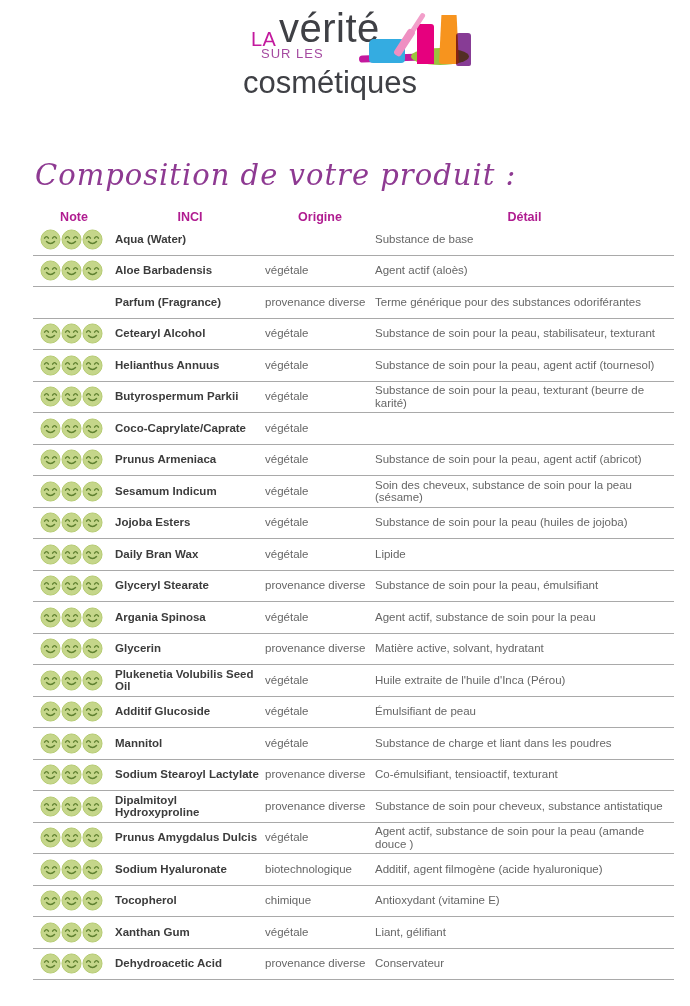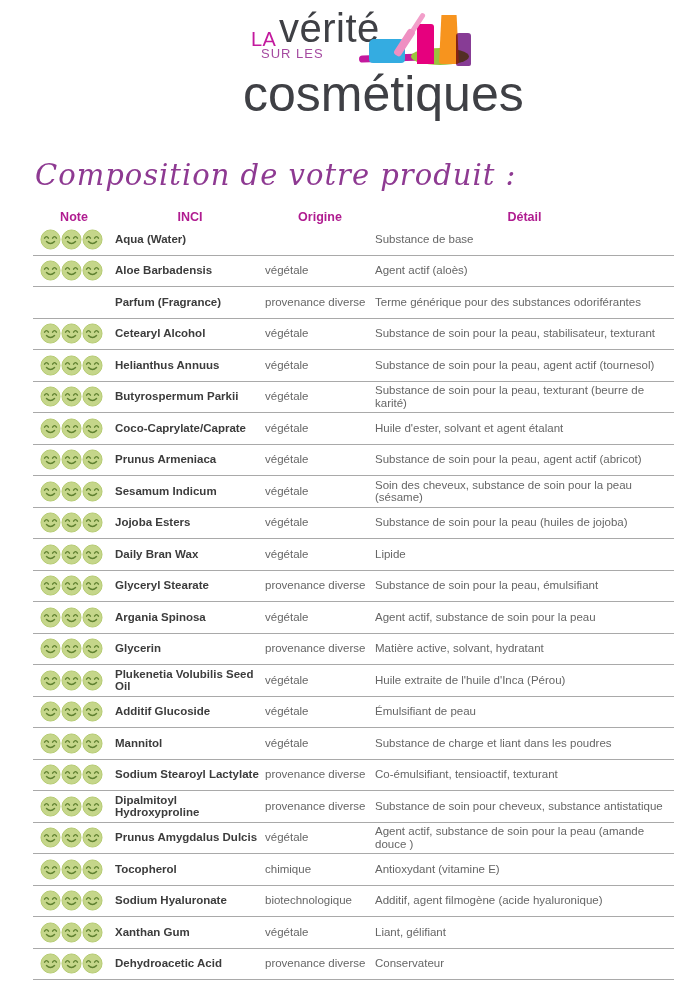--- a/index.html
+++ b/index.html
@@ -19,21 +19,21 @@
   *{margin:0;padding:0;box-sizing:border-box;}
   html,body{background:#fff;}
   body{font-family:"Liberation Sans",sans-serif;}
   .page{position:relative;width:690px;height:1006px;background:#fff;overflow:hidden;}
 
   
   .logo{position:absolute;left:243px;top:10px;width:230px;height:96px;cursor:pointer;}
   .logo-la{position:absolute;left:8px;top:18px;font-size:20px;font-weight:400;color:var(--logo-pink);letter-spacing:.5px;}
   .logo-verite{position:absolute;left:36px;top:-4px;font-size:40px;font-weight:300;color:var(--logo-dark);letter-spacing:.5px;}
   .logo-surles{position:absolute;left:18px;top:36px;font-size:13px;font-weight:400;color:var(--logo-purple);letter-spacing:1px;}
-  .logo-cosmetiques{position:absolute;left:0px;top:55px;font-size:50px;font-weight:300;color:var(--logo-dark);letter-spacing:0px;}
+  .logo-cosmetiques{position:absolute;left:0px;top:55px;font-size:31px;font-weight:300;color:var(--logo-dark);letter-spacing:0px;}
   .logo-art{position:absolute;left:126px;top:-4px;width:105px;height:70px;}
   .art-stroke{position:absolute;left:-10px;top:48px;width:96px;height:7px;background:var(--logo-pink);border-radius:4px;transform:rotate(-2deg);}
   .art-blob{position:absolute;left:42px;top:42px;width:58px;height:17px;background:#9cc23d;border-radius:50%;}
   .art-jar{position:absolute;left:0px;top:33px;width:36px;height:24px;background:#34ace1;border-radius:5px 5px 4px 4px;}
   .art-lipstick{position:absolute;left:48px;top:18px;width:17px;height:40px;background:#e6007e;border-radius:3px 3px 0 0;}
   .art-tube{position:absolute;left:70px;top:9px;width:20px;height:49px;background:#f7941e;clip-path:polygon(12% 0,88% 0,100% 100%,0 100%);border-radius:3px;}
   .art-bottle{position:absolute;left:87px;top:27px;width:15px;height:33px;background:rgba(125,43,140,.92);border-radius:3px 3px 2px 2px;mix-blend-mode:multiply;}
   .art-wand{position:absolute;left:26px;top:0px;width:8px;height:50px;transform:rotate(33deg);transform-origin:50% 90%;}
   .art-wand-tip{position:absolute;left:1.5px;top:0;width:5px;height:22px;background:#f29fca;border-radius:3px;}
   .art-wand-handle{position:absolute;left:0;top:20px;width:8px;height:30px;background:#ef8fc2;border-radius:3px;}
@@ -257,21 +257,20 @@
 
   <svg class="smiley" width="21" height="21" viewBox="0 0 22 22">
     <circle cx="11" cy="11" r="10" style="fill:var(--smiley-fill);stroke:var(--smiley-edge);stroke-width:1"></circle>
     <path d="M4.8 9.6 Q6.8 6.4 8.8 9.6" style="fill:none;stroke:var(--smiley-stroke);stroke-width:1.5;stroke-linecap:round"></path>
     <path d="M13.2 9.6 Q15.2 6.4 17.2 9.6" style="fill:none;stroke:var(--smiley-stroke);stroke-width:1.5;stroke-linecap:round"></path>
     <path d="M6.8 13 Q11 17.2 15.2 13" style="fill:none;stroke:var(--smiley-stroke);stroke-width:1.5;stroke-linecap:round"></path>
   </svg>
 </div>
     <div class="cell inci col-inci">Coco-Caprylate/Caprate</div>
     <div class="cell origine col-origine">végétale</div>
-    <div class="cell detail col-detail">Huile d'ester, solvant et agent étalant</div>
   </div>
 
   <div class="row">
     <div class="cell note col-note">
   <svg class="smiley" width="21" height="21" viewBox="0 0 22 22">
     <circle cx="11" cy="11" r="10" style="fill:var(--smiley-fill);stroke:var(--smiley-edge);stroke-width:1"></circle>
     <path d="M4.8 9.6 Q6.8 6.4 8.8 9.6" style="fill:none;stroke:var(--smiley-stroke);stroke-width:1.5;stroke-linecap:round"></path>
     <path d="M13.2 9.6 Q15.2 6.4 17.2 9.6" style="fill:none;stroke:var(--smiley-stroke);stroke-width:1.5;stroke-linecap:round"></path>
     <path d="M6.8 13 Q11 17.2 15.2 13" style="fill:none;stroke:var(--smiley-stroke);stroke-width:1.5;stroke-linecap:round"></path>
   </svg>
@@ -647,20 +646,48 @@
     <path d="M6.8 13 Q11 17.2 15.2 13" style="fill:none;stroke:var(--smiley-stroke);stroke-width:1.5;stroke-linecap:round"></path>
   </svg>
 
   <svg class="smiley" width="21" height="21" viewBox="0 0 22 22">
     <circle cx="11" cy="11" r="10" style="fill:var(--smiley-fill);stroke:var(--smiley-edge);stroke-width:1"></circle>
     <path d="M4.8 9.6 Q6.8 6.4 8.8 9.6" style="fill:none;stroke:var(--smiley-stroke);stroke-width:1.5;stroke-linecap:round"></path>
     <path d="M13.2 9.6 Q15.2 6.4 17.2 9.6" style="fill:none;stroke:var(--smiley-stroke);stroke-width:1.5;stroke-linecap:round"></path>
     <path d="M6.8 13 Q11 17.2 15.2 13" style="fill:none;stroke:var(--smiley-stroke);stroke-width:1.5;stroke-linecap:round"></path>
   </svg>
 </div>
+    <div class="cell inci col-inci">Sodium Hyaluronate</div>
+    <div class="cell origine col-origine">biotechnologique</div>
+    <div class="cell detail col-detail">Additif, agent filmogène (acide hyaluronique)</div>
+  </div>
+
+  <div class="row">
+    <div class="cell note col-note">
+  <svg class="smiley" width="21" height="21" viewBox="0 0 22 22">
+    <circle cx="11" cy="11" r="10" style="fill:var(--smiley-fill);stroke:var(--smiley-edge);stroke-width:1"></circle>
+    <path d="M4.8 9.6 Q6.8 6.4 8.8 9.6" style="fill:none;stroke:var(--smiley-stroke);stroke-width:1.5;stroke-linecap:round"></path>
+    <path d="M13.2 9.6 Q15.2 6.4 17.2 9.6" style="fill:none;stroke:var(--smiley-stroke);stroke-width:1.5;stroke-linecap:round"></path>
+    <path d="M6.8 13 Q11 17.2 15.2 13" style="fill:none;stroke:var(--smiley-stroke);stroke-width:1.5;stroke-linecap:round"></path>
+  </svg>
+
+  <svg class="smiley" width="21" height="21" viewBox="0 0 22 22">
+    <circle cx="11" cy="11" r="10" style="fill:var(--smiley-fill);stroke:var(--smiley-edge);stroke-width:1"></circle>
+    <path d="M4.8 9.6 Q6.8 6.4 8.8 9.6" style="fill:none;stroke:var(--smiley-stroke);stroke-width:1.5;stroke-linecap:round"></path>
+    <path d="M13.2 9.6 Q15.2 6.4 17.2 9.6" style="fill:none;stroke:var(--smiley-stroke);stroke-width:1.5;stroke-linecap:round"></path>
+    <path d="M6.8 13 Q11 17.2 15.2 13" style="fill:none;stroke:var(--smiley-stroke);stroke-width:1.5;stroke-linecap:round"></path>
+  </svg>
+
+  <svg class="smiley" width="21" height="21" viewBox="0 0 22 22">
+    <circle cx="11" cy="11" r="10" style="fill:var(--smiley-fill);stroke:var(--smiley-edge);stroke-width:1"></circle>
+    <path d="M4.8 9.6 Q6.8 6.4 8.8 9.6" style="fill:none;stroke:var(--smiley-stroke);stroke-width:1.5;stroke-linecap:round"></path>
+    <path d="M13.2 9.6 Q15.2 6.4 17.2 9.6" style="fill:none;stroke:var(--smiley-stroke);stroke-width:1.5;stroke-linecap:round"></path>
+    <path d="M6.8 13 Q11 17.2 15.2 13" style="fill:none;stroke:var(--smiley-stroke);stroke-width:1.5;stroke-linecap:round"></path>
+  </svg>
+</div>
     <div class="cell inci col-inci">Tocopherol</div>
     <div class="cell origine col-origine">chimique</div>
     <div class="cell detail col-detail">Antioxydant (vitamine E)</div>
   </div>
 
   <div class="row">
     <div class="cell note col-note">
   <svg class="smiley" width="21" height="21" viewBox="0 0 22 22">
     <circle cx="11" cy="11" r="10" style="fill:var(--smiley-fill);stroke:var(--smiley-edge);stroke-width:1"></circle>
     <path d="M4.8 9.6 Q6.8 6.4 8.8 9.6" style="fill:none;stroke:var(--smiley-stroke);stroke-width:1.5;stroke-linecap:round"></path>
@@ -675,48 +702,20 @@
     <path d="M6.8 13 Q11 17.2 15.2 13" style="fill:none;stroke:var(--smiley-stroke);stroke-width:1.5;stroke-linecap:round"></path>
   </svg>
 
   <svg class="smiley" width="21" height="21" viewBox="0 0 22 22">
     <circle cx="11" cy="11" r="10" style="fill:var(--smiley-fill);stroke:var(--smiley-edge);stroke-width:1"></circle>
     <path d="M4.8 9.6 Q6.8 6.4 8.8 9.6" style="fill:none;stroke:var(--smiley-stroke);stroke-width:1.5;stroke-linecap:round"></path>
     <path d="M13.2 9.6 Q15.2 6.4 17.2 9.6" style="fill:none;stroke:var(--smiley-stroke);stroke-width:1.5;stroke-linecap:round"></path>
     <path d="M6.8 13 Q11 17.2 15.2 13" style="fill:none;stroke:var(--smiley-stroke);stroke-width:1.5;stroke-linecap:round"></path>
   </svg>
 </div>
-    <div class="cell inci col-inci">Sodium Hyaluronate</div>
-    <div class="cell origine col-origine">biotechnologique</div>
-    <div class="cell detail col-detail">Additif, agent filmogène (acide hyaluronique)</div>
-  </div>
-
-  <div class="row">
-    <div class="cell note col-note">
-  <svg class="smiley" width="21" height="21" viewBox="0 0 22 22">
-    <circle cx="11" cy="11" r="10" style="fill:var(--smiley-fill);stroke:var(--smiley-edge);stroke-width:1"></circle>
-    <path d="M4.8 9.6 Q6.8 6.4 8.8 9.6" style="fill:none;stroke:var(--smiley-stroke);stroke-width:1.5;stroke-linecap:round"></path>
-    <path d="M13.2 9.6 Q15.2 6.4 17.2 9.6" style="fill:none;stroke:var(--smiley-stroke);stroke-width:1.5;stroke-linecap:round"></path>
-    <path d="M6.8 13 Q11 17.2 15.2 13" style="fill:none;stroke:var(--smiley-stroke);stroke-width:1.5;stroke-linecap:round"></path>
-  </svg>
-
-  <svg class="smiley" width="21" height="21" viewBox="0 0 22 22">
-    <circle cx="11" cy="11" r="10" style="fill:var(--smiley-fill);stroke:var(--smiley-edge);stroke-width:1"></circle>
-    <path d="M4.8 9.6 Q6.8 6.4 8.8 9.6" style="fill:none;stroke:var(--smiley-stroke);stroke-width:1.5;stroke-linecap:round"></path>
-    <path d="M13.2 9.6 Q15.2 6.4 17.2 9.6" style="fill:none;stroke:var(--smiley-stroke);stroke-width:1.5;stroke-linecap:round"></path>
-    <path d="M6.8 13 Q11 17.2 15.2 13" style="fill:none;stroke:var(--smiley-stroke);stroke-width:1.5;stroke-linecap:round"></path>
-  </svg>
-
-  <svg class="smiley" width="21" height="21" viewBox="0 0 22 22">
-    <circle cx="11" cy="11" r="10" style="fill:var(--smiley-fill);stroke:var(--smiley-edge);stroke-width:1"></circle>
-    <path d="M4.8 9.6 Q6.8 6.4 8.8 9.6" style="fill:none;stroke:var(--smiley-stroke);stroke-width:1.5;stroke-linecap:round"></path>
-    <path d="M13.2 9.6 Q15.2 6.4 17.2 9.6" style="fill:none;stroke:var(--smiley-stroke);stroke-width:1.5;stroke-linecap:round"></path>
-    <path d="M6.8 13 Q11 17.2 15.2 13" style="fill:none;stroke:var(--smiley-stroke);stroke-width:1.5;stroke-linecap:round"></path>
-  </svg>
-</div>
     <div class="cell inci col-inci">Xanthan Gum</div>
     <div class="cell origine col-origine">végétale</div>
     <div class="cell detail col-detail">Liant, gélifiant</div>
   </div>
 
   <div class="row">
     <div class="cell note col-note">
   <svg class="smiley" width="21" height="21" viewBox="0 0 22 22">
     <circle cx="11" cy="11" r="10" style="fill:var(--smiley-fill);stroke:var(--smiley-edge);stroke-width:1"></circle>
     <path d="M4.8 9.6 Q6.8 6.4 8.8 9.6" style="fill:none;stroke:var(--smiley-stroke);stroke-width:1.5;stroke-linecap:round"></path>

